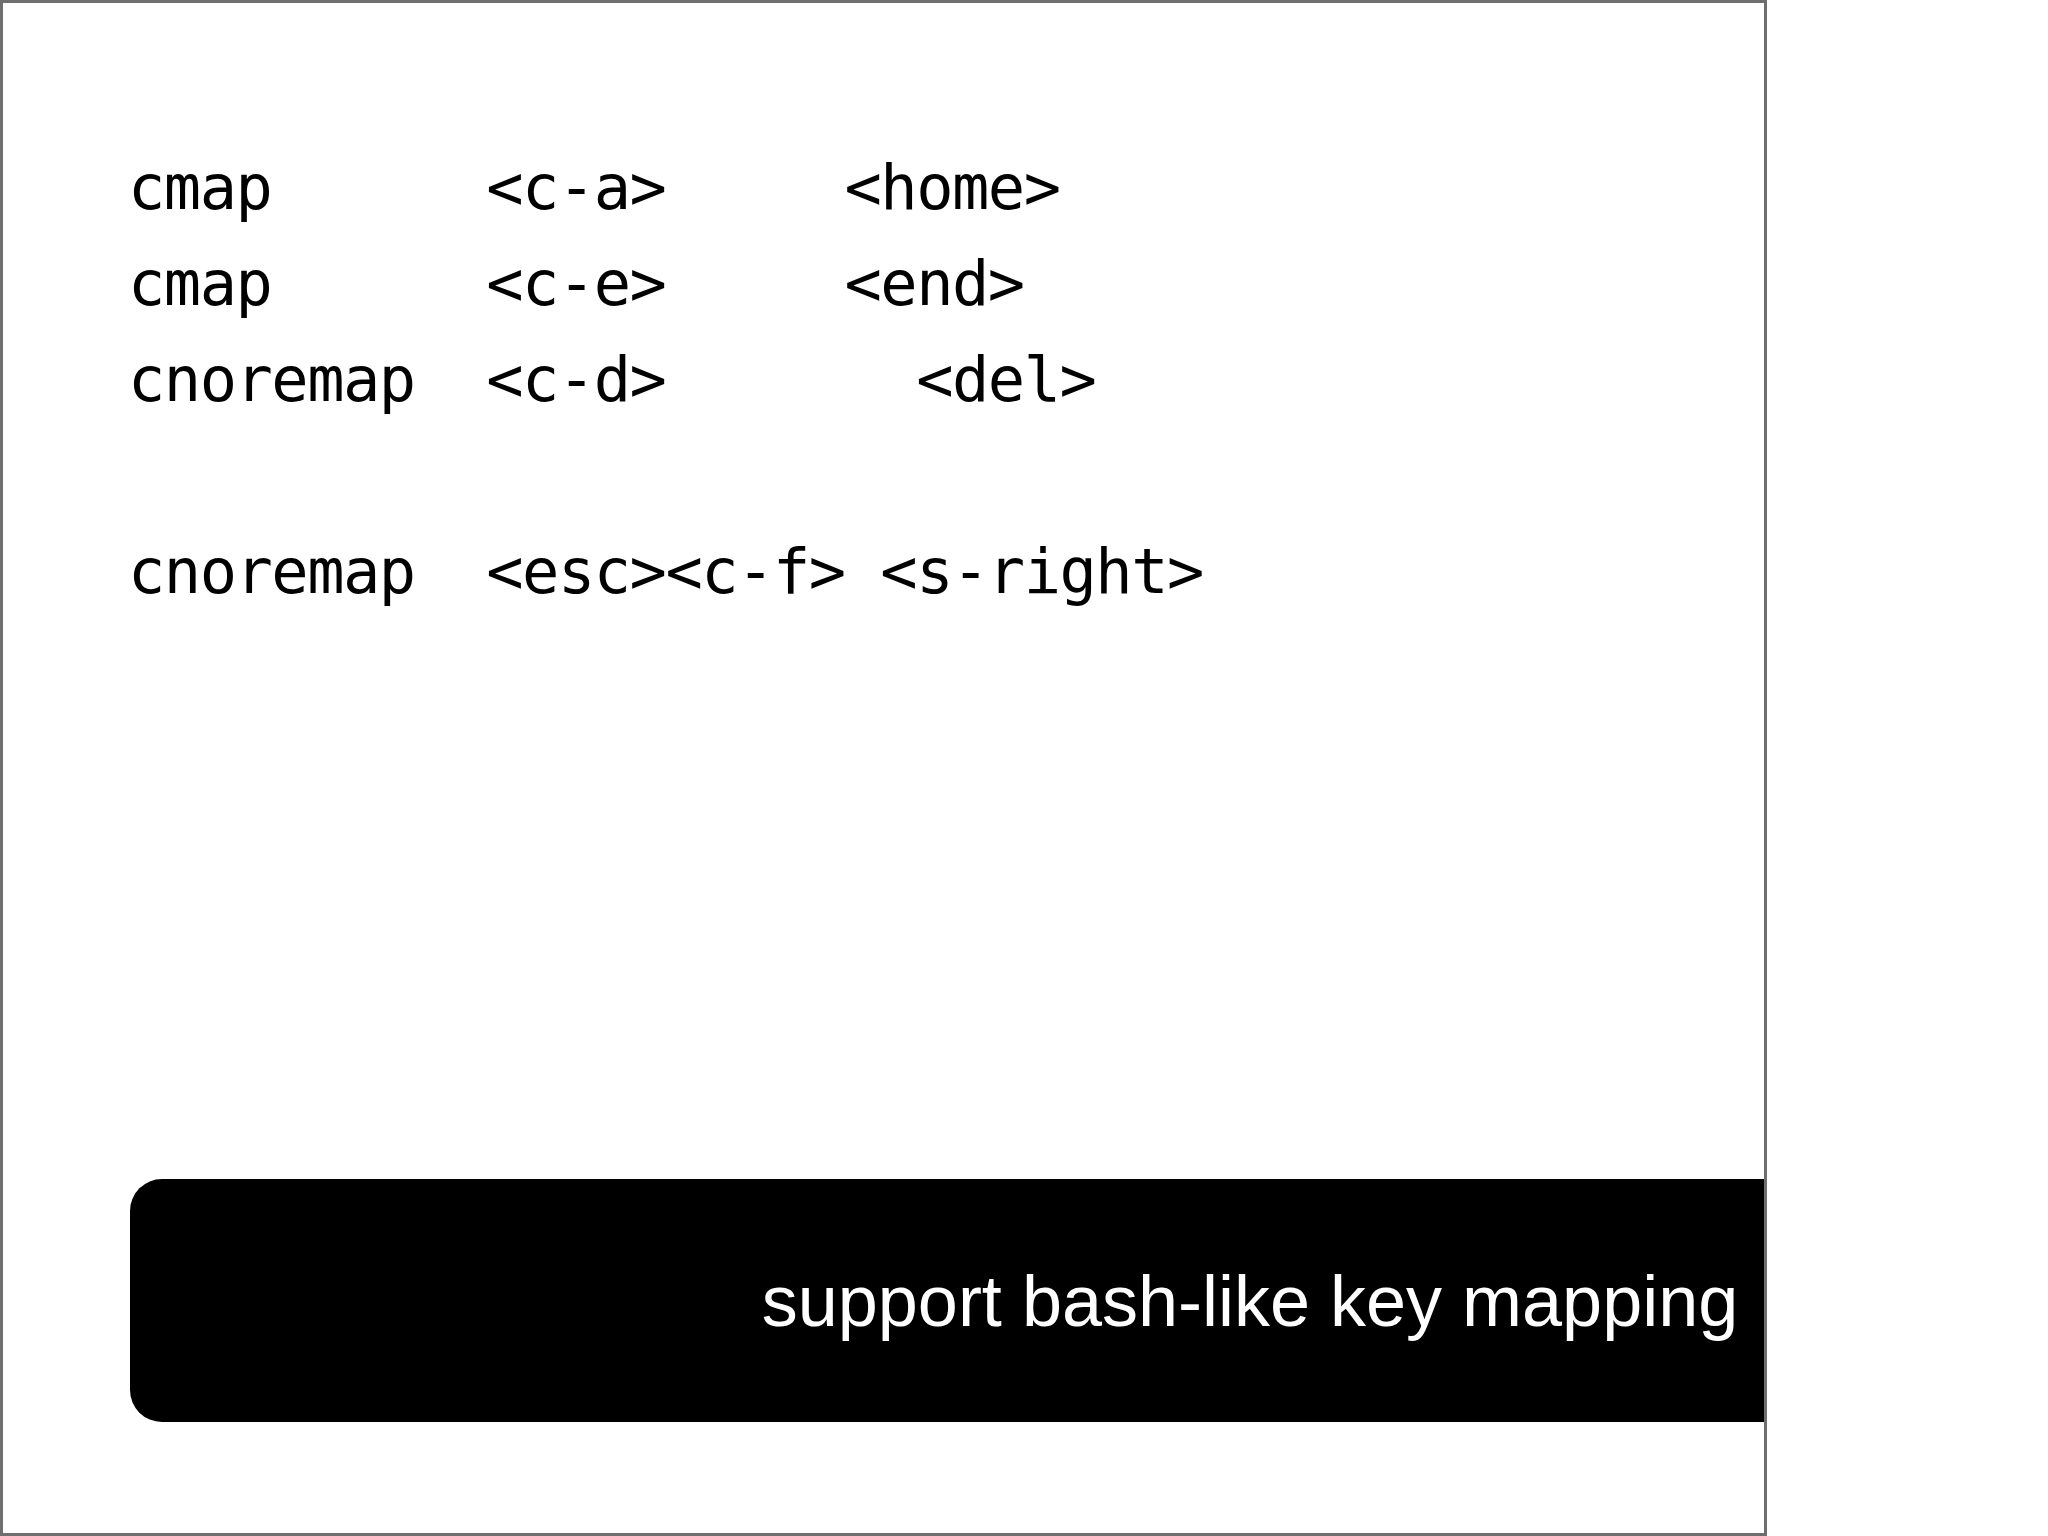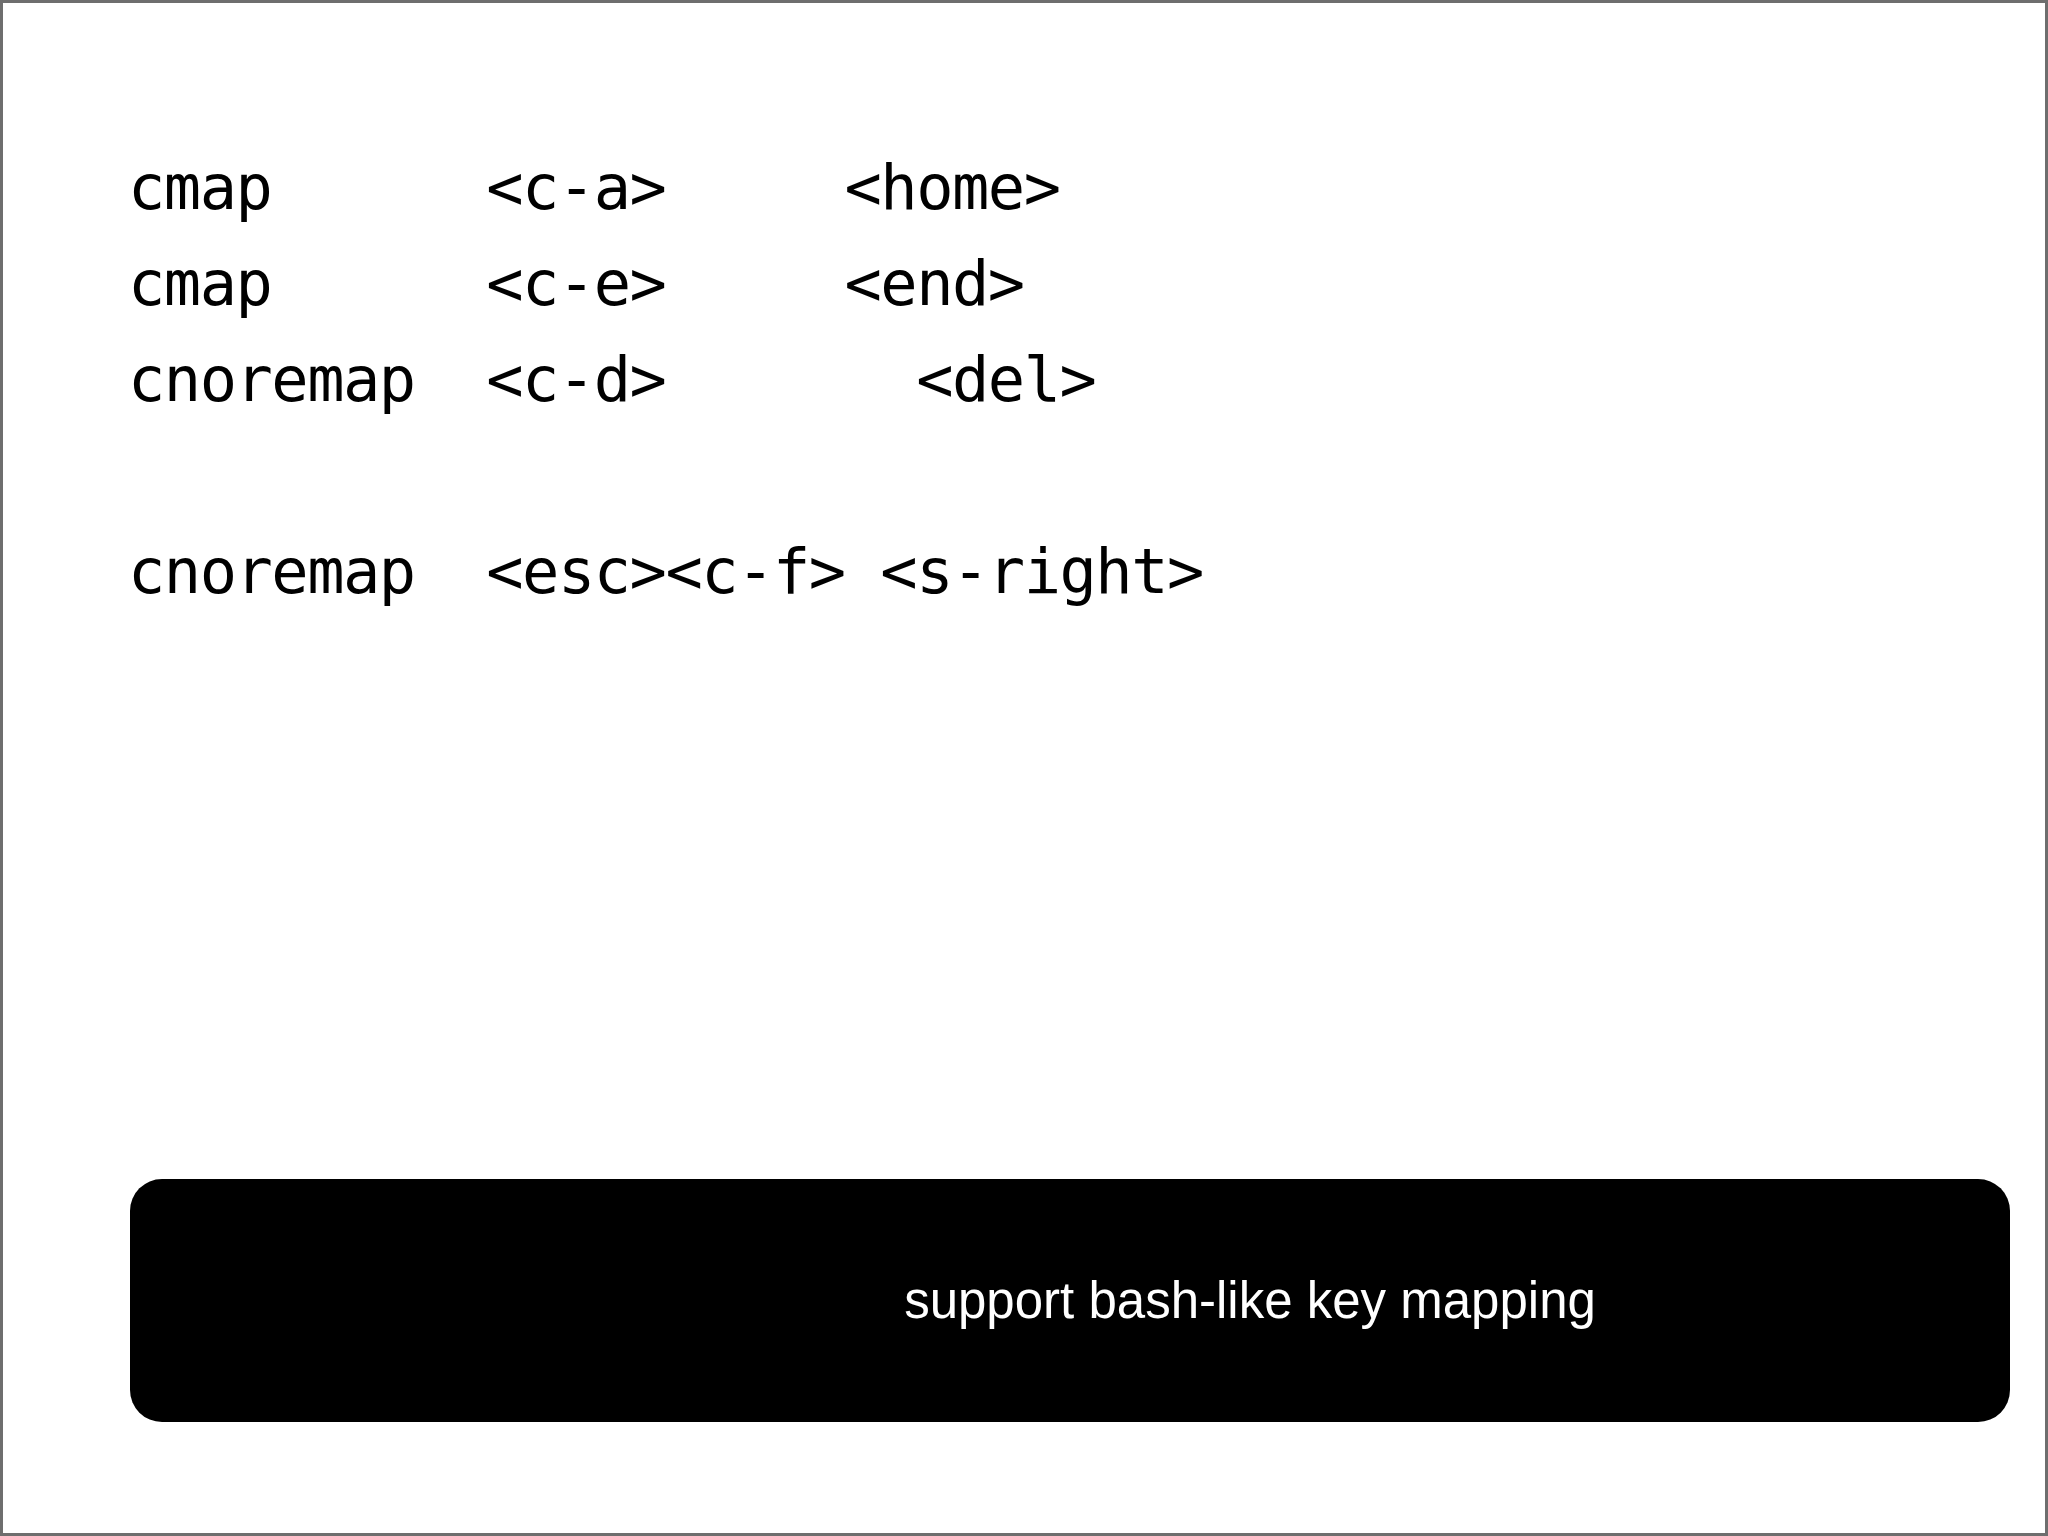--- a/index.html
+++ b/index.html
@@ -2,21 +2,21 @@
 <html><head>
 <meta charset="utf-8">
 <style>
   html, body {
     margin: 0;
     padding: 0;
     background: #ffffff;
   }
   #slide {
     position: relative;
-    width: 2048px;
+    width: 1767px;
     height: 1536px;
     background: #ffffff;
     box-sizing: border-box;
     border: 3px solid #6e6e6e;
     overflow: hidden;
   }
 
   
   #code-block {
     position: absolute;
@@ -47,21 +47,21 @@
     background: #000000;
     border-radius: 32px;
     display: flex;
     align-items: center;
     justify-content: center;
     box-sizing: border-box;
     padding-left: 360px;
   }
   #banner-text {
     font-family: "Liberation Sans", "DejaVu Sans", sans-serif;
-    font-size: 51px;
+    font-size: 72px;
     line-height: 1;
     color: #ffffff;
     white-space: pre;
     letter-spacing: 0px;
   }
 </style>
 </head>
 <body>
 
 <div id="slide">

